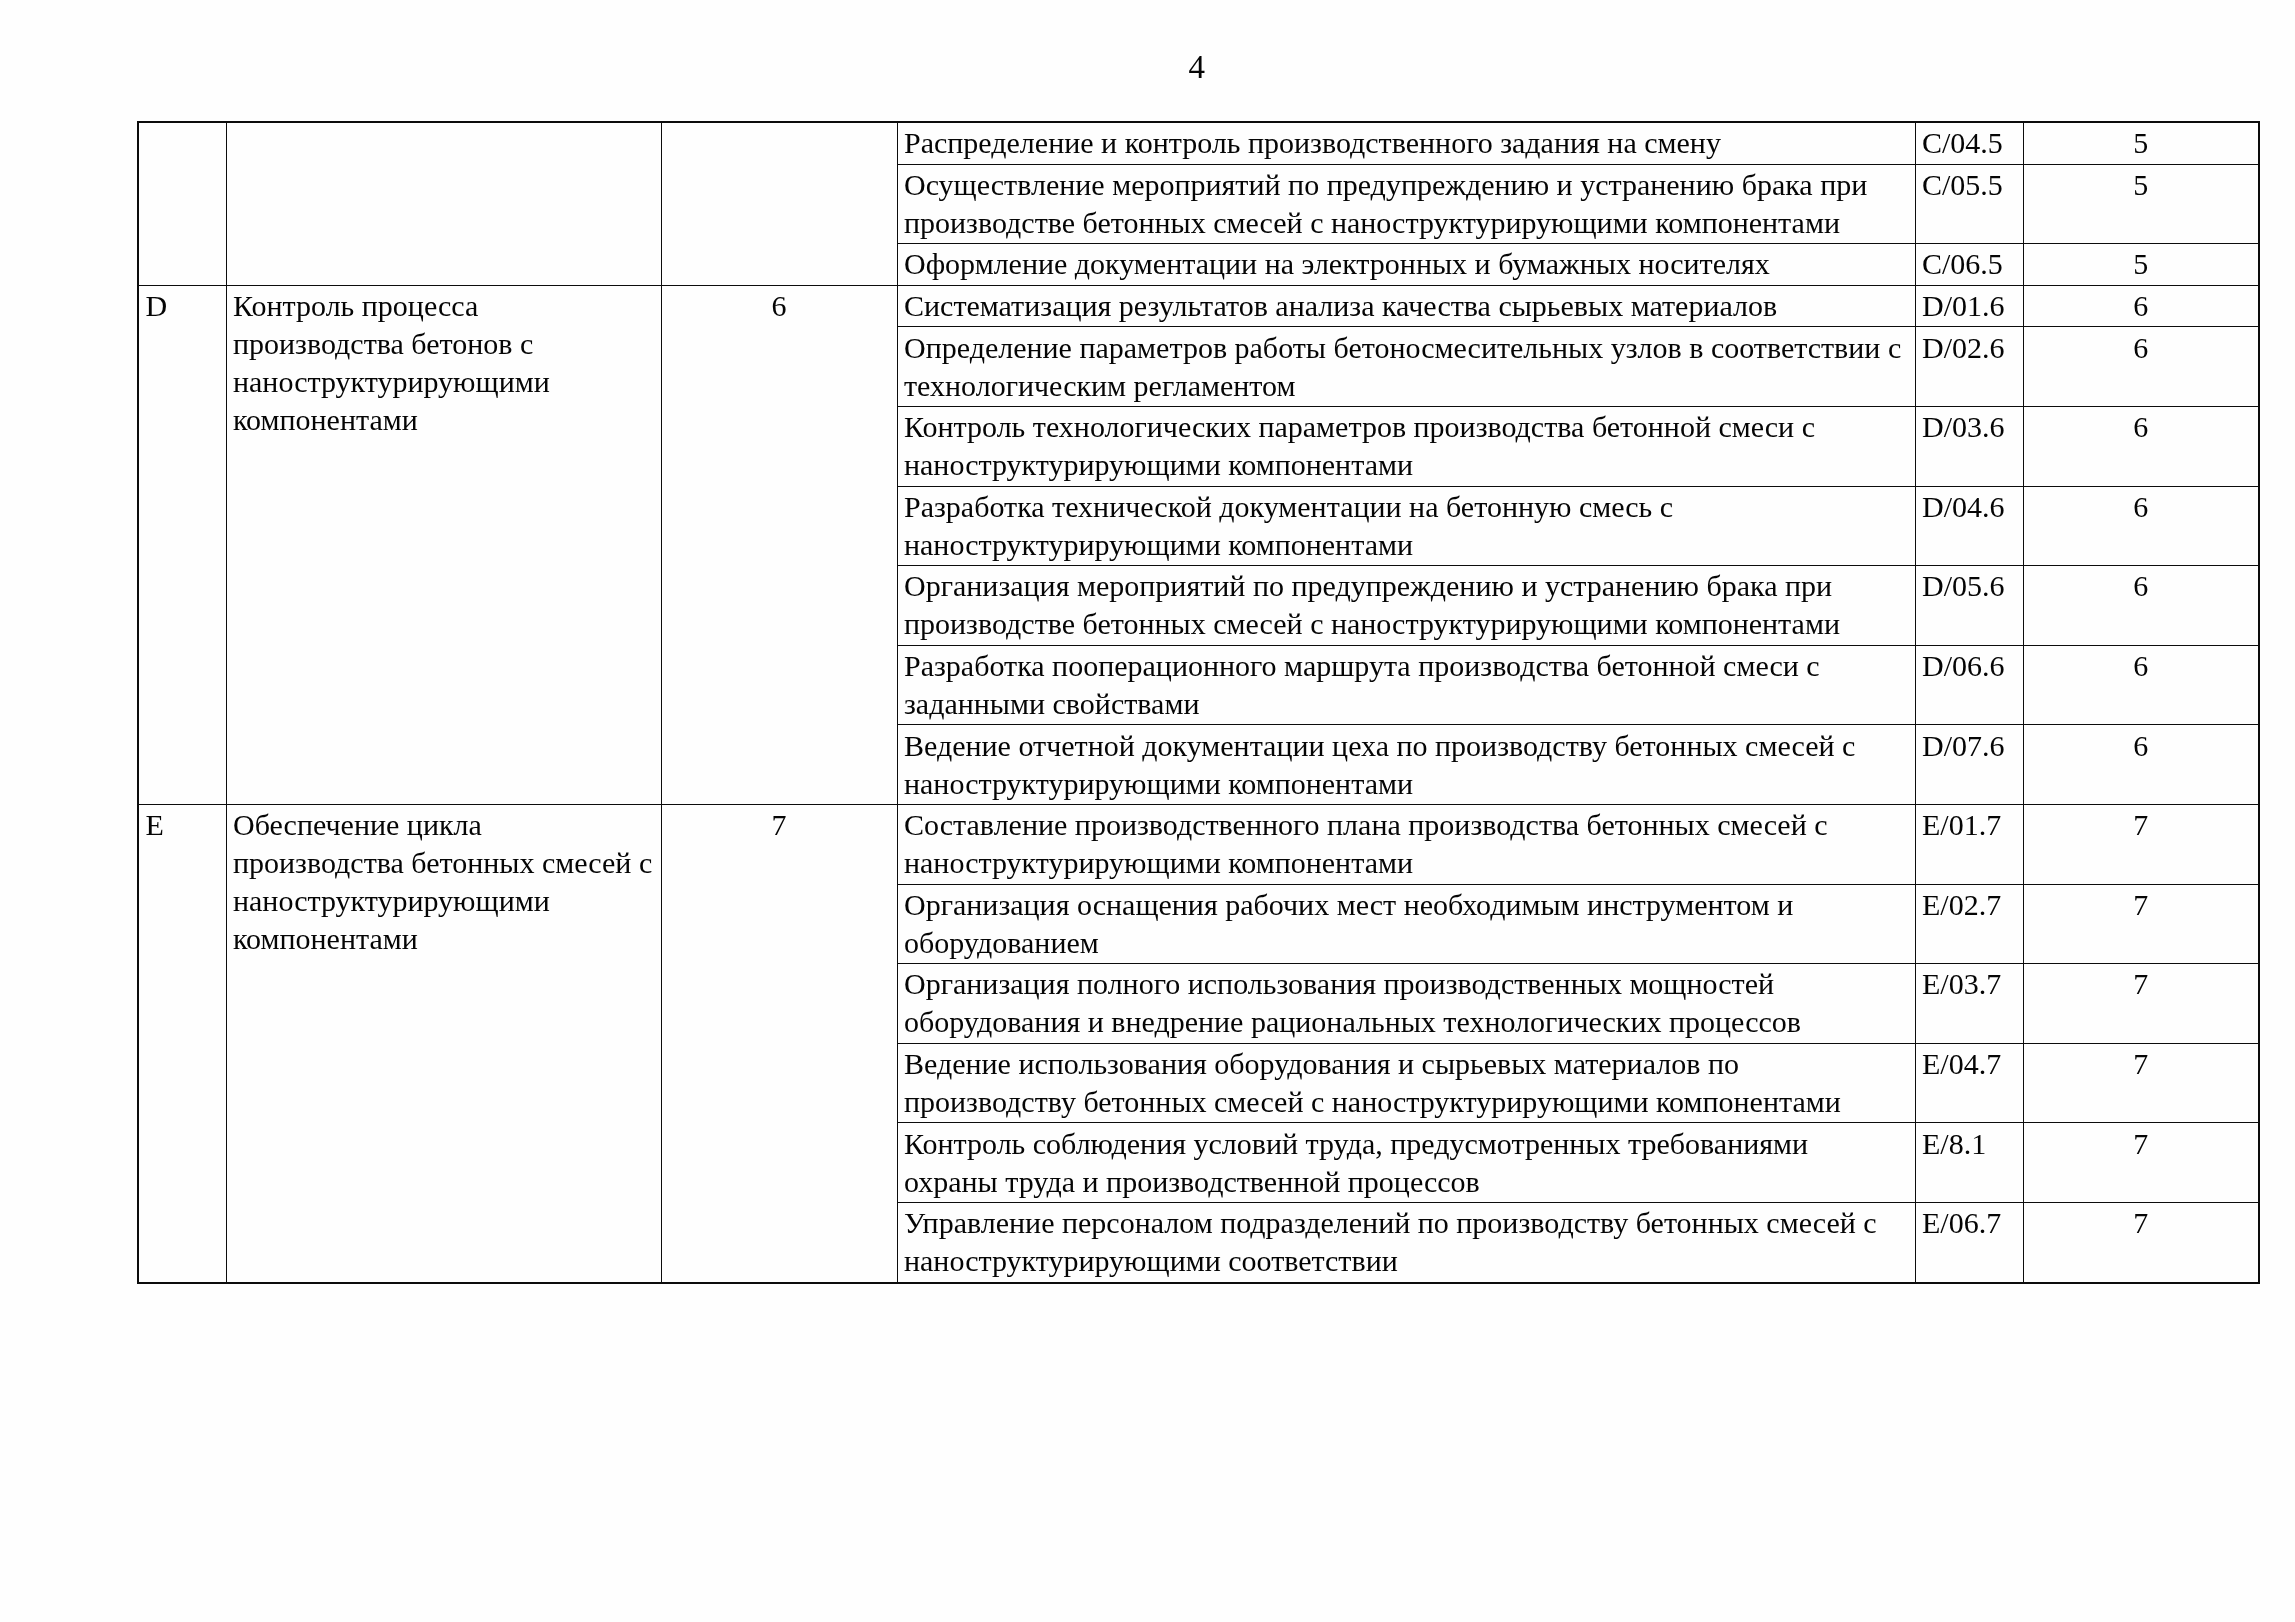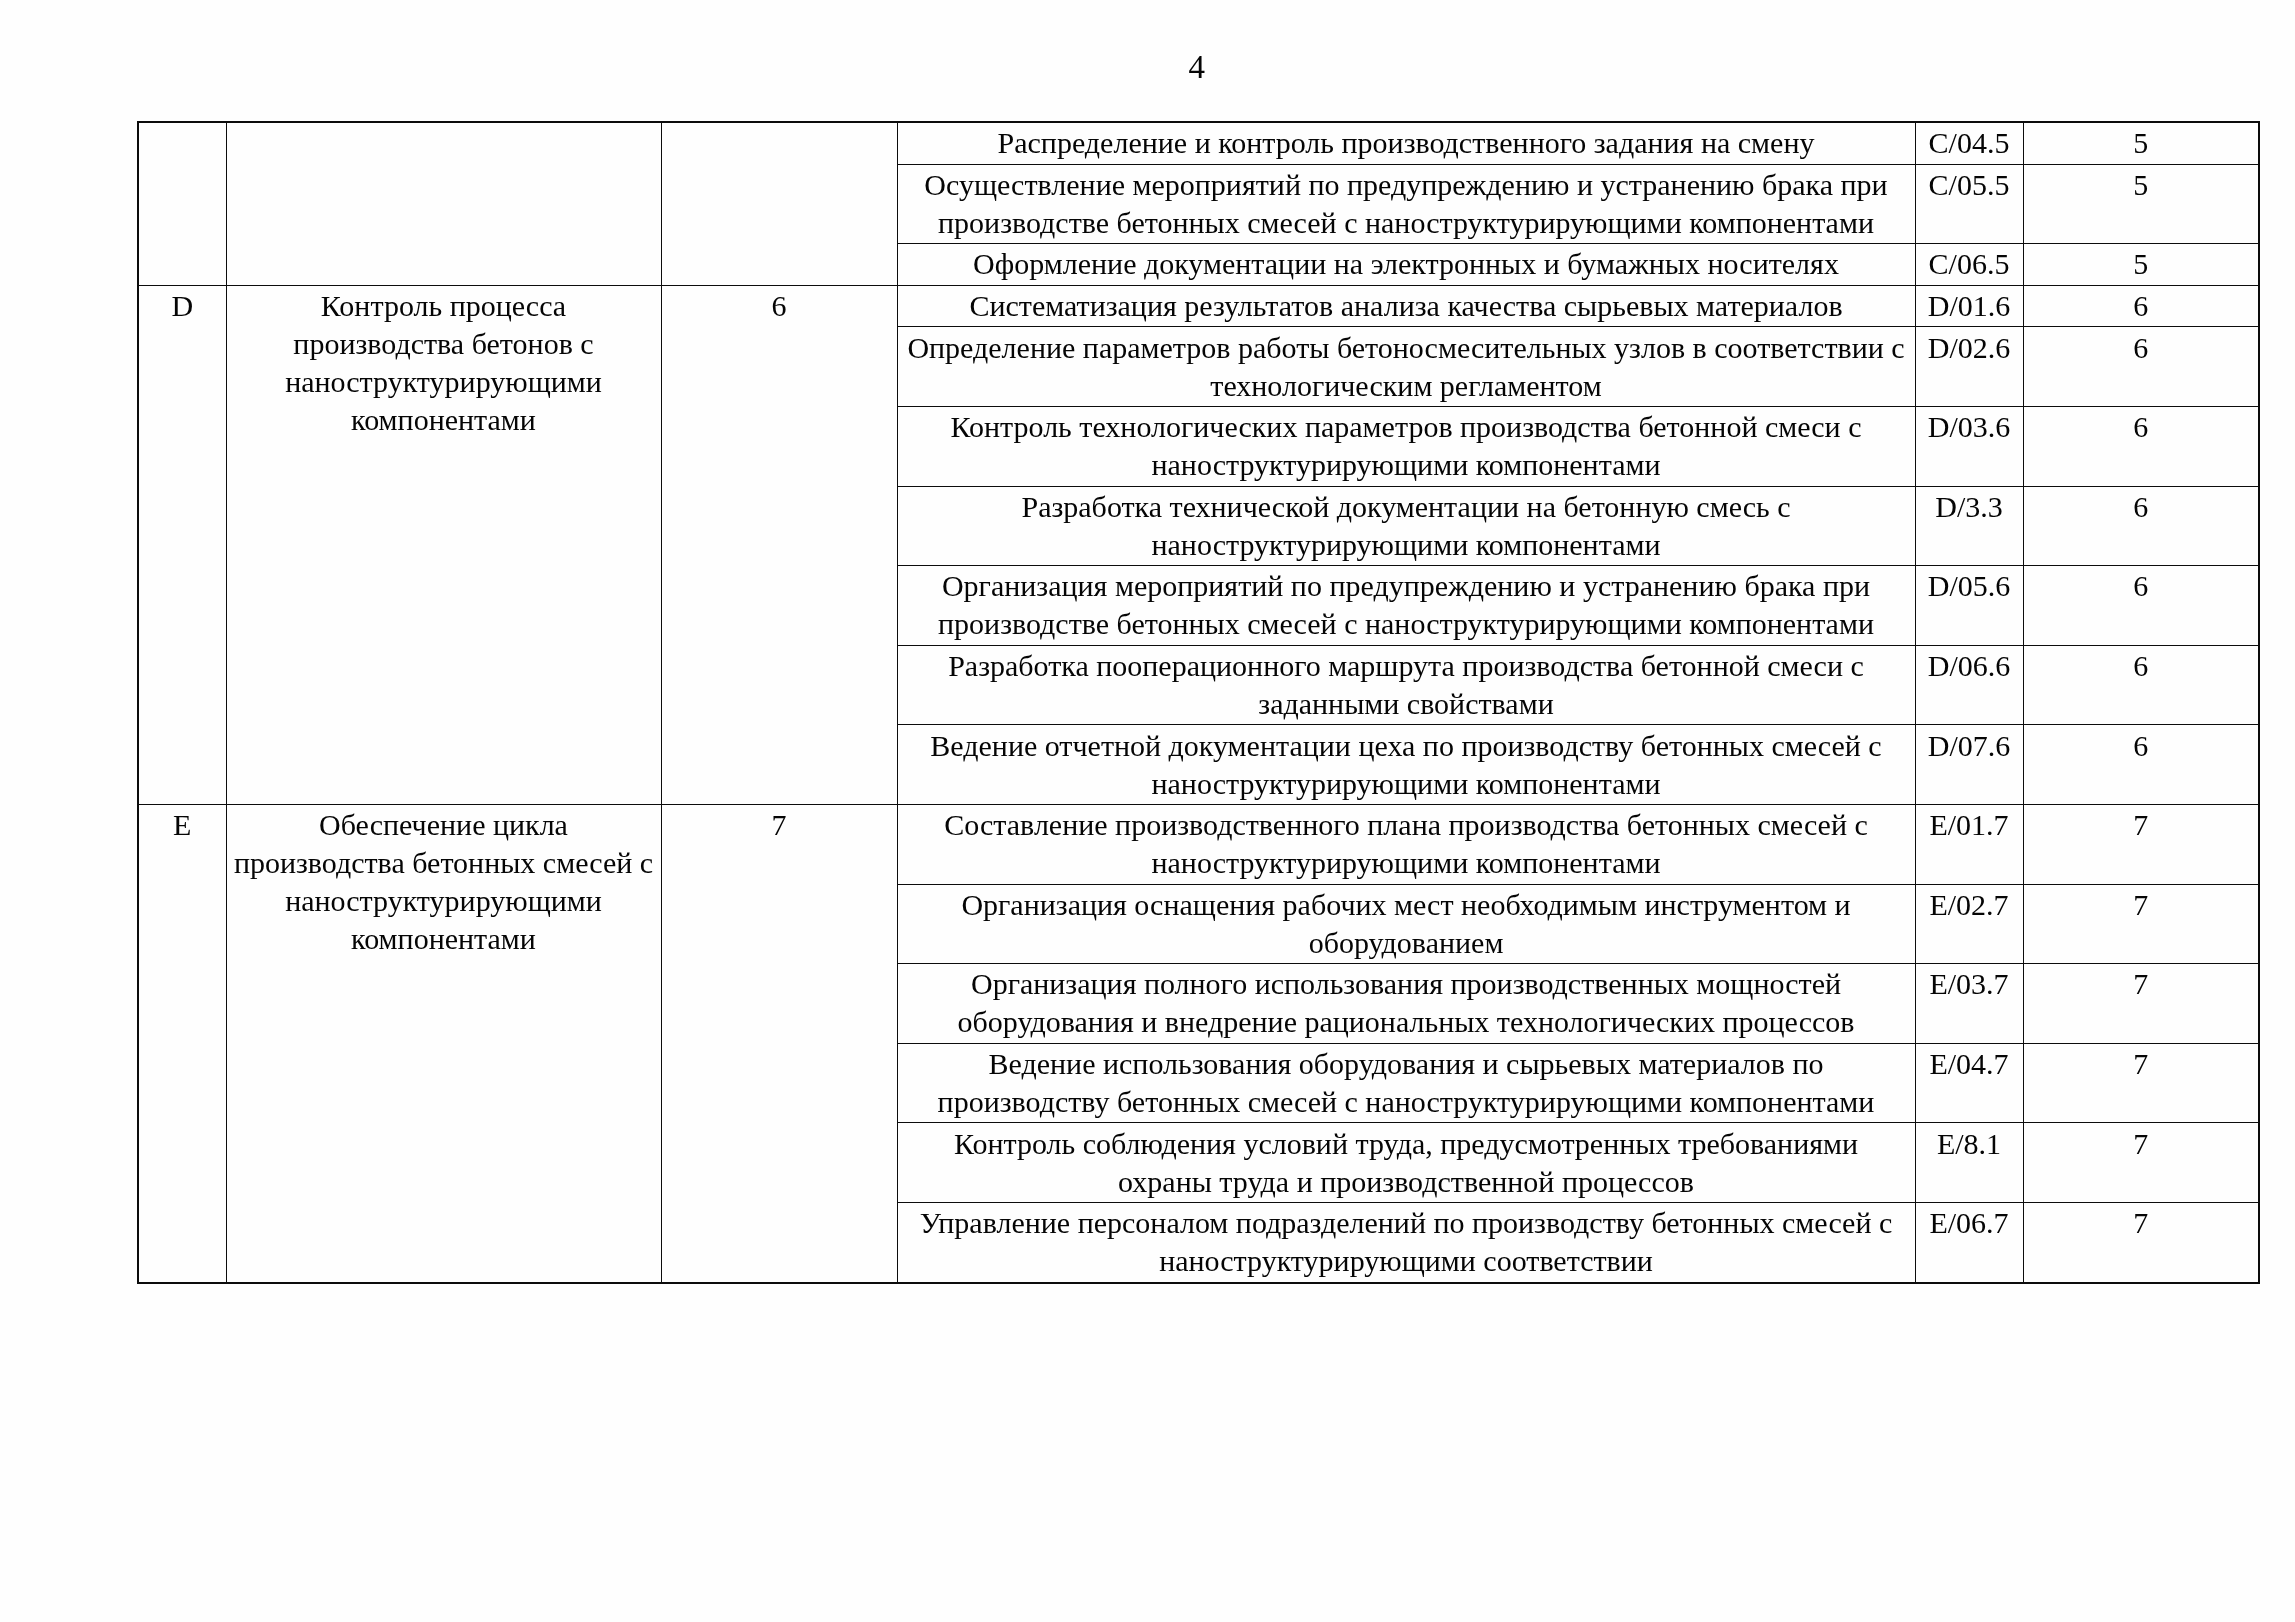--- a/index.html
+++ b/index.html
@@ -33,21 +33,20 @@
     border-collapse: collapse;
     table-layout: fixed;
     font-size: 30px;
     line-height: 38px;
   }
   table.func-table td {
     border: 1.3px solid #0c0c0c;
     vertical-align: top;
     padding: 1.3px 6.5px;
     overflow: hidden;
-    text-align: center;
   }
   table.func-table {
     border: 2px solid #0c0c0c;
   }
   td.cell-letter {
     padding-left: 14.4px;
     padding-top: 2.6px;
   }
   td.cell-title {
     padding-left: 10.5px;
@@ -118,21 +117,21 @@
         <td class="cell-code">D/02.6</td>
         <td class="cell-level">6</td>
       </tr>
       <tr>
         <td class="cell-func">Контроль технологических параметров производства бетонной смеси с наноструктурирующими компонентами</td>
         <td class="cell-code">D/03.6</td>
         <td class="cell-level">6</td>
       </tr>
       <tr>
         <td class="cell-func">Разработка технической документации на бетонную смесь с наноструктурирующими компонентами</td>
-        <td class="cell-code">D/3.3</td>
+        <td class="cell-code">D/04.6</td>
         <td class="cell-level">6</td>
       </tr>
       <tr>
         <td class="cell-func">Организация мероприятий по предупреждению и устранению брака при производстве бетонных смесей с наноструктурирующими компонентами</td>
         <td class="cell-code">D/05.6</td>
         <td class="cell-level">6</td>
       </tr>
       <tr>
         <td class="cell-func">Разработка пооперационного маршрута производства бетонной смеси с заданными свойствами</td>
         <td class="cell-code">D/06.6</td>

